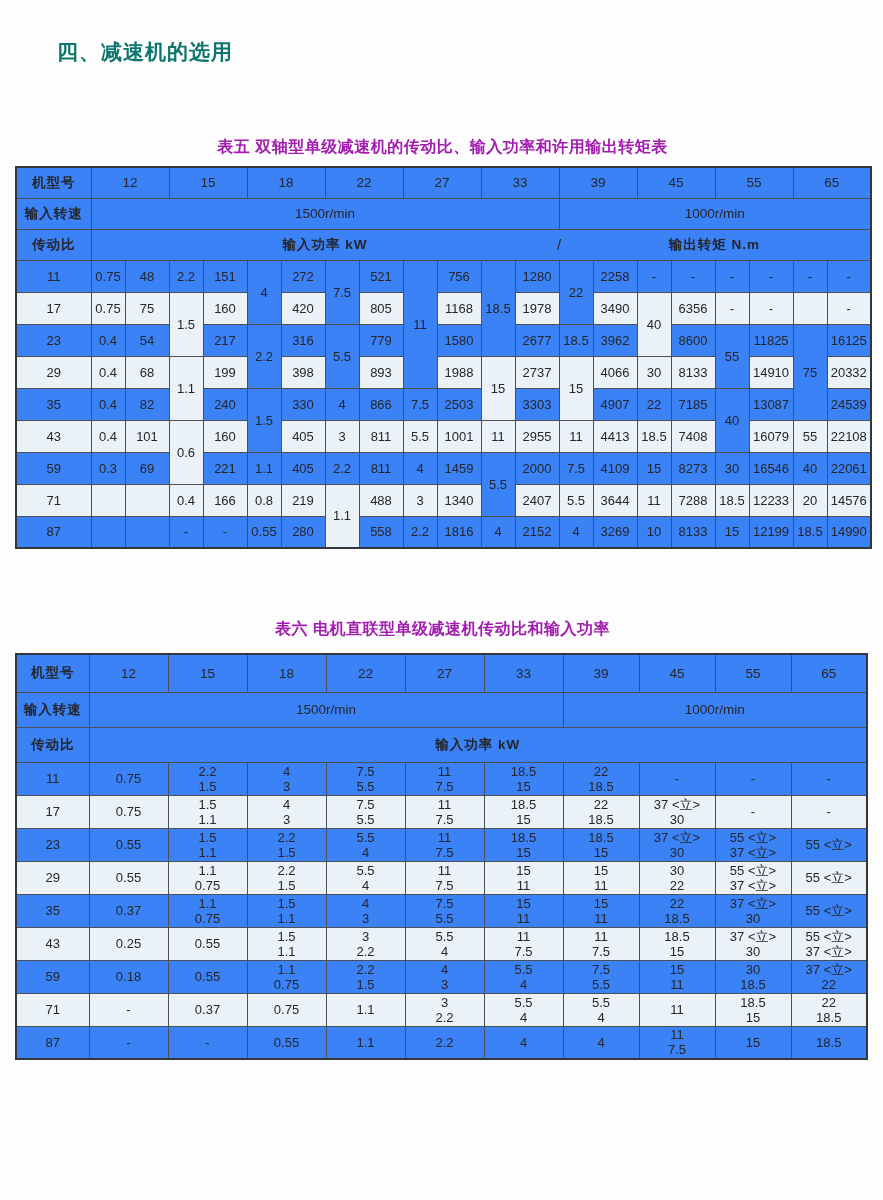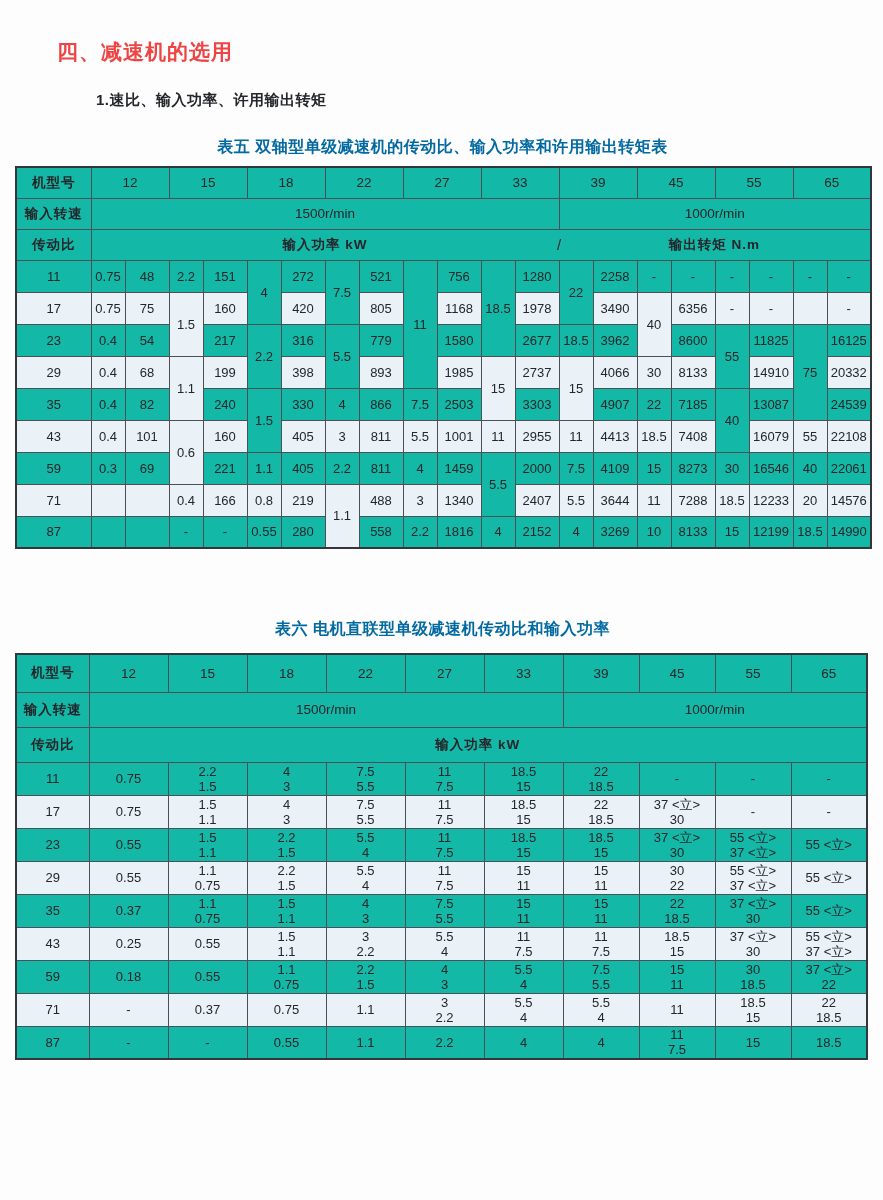--- a/index.html
+++ b/index.html
@@ -5,35 +5,35 @@
   html,body{margin:0;padding:0;}
   body{
     width:883px;height:1200px;
     background:#ffffff;
     font-family:"Liberation Sans","DejaVu Sans",sans-serif;
     color:#24262b;
   }
   .page{position:relative;width:883px;height:1200px;background:#fdfdfe;overflow:hidden;}
   .heading{
     position:absolute;left:57px;top:38px;
-    font-size:21px;font-weight:bold;letter-spacing:1px;color:#ef4444;
+    font-size:21px;font-weight:bold;letter-spacing:1px;color:#0f766e;
   }
   .subheading{
     position:absolute;left:96px;top:91px;
     font-size:15px;font-weight:bold;color:#24262b;letter-spacing:0.5px;
   }
   .tbl-title{
     position:absolute;left:15px;width:855px;text-align:center;
-    font-size:16px;font-weight:bold;color:#0369a1;letter-spacing:0.5px;
+    font-size:16px;font-weight:bold;color:#a21caf;letter-spacing:0.5px;
   }
   .t5-title{top:137px;}
   .t6-title{top:619px;text-align:center;}
   table{
     position:absolute;border-collapse:collapse;table-layout:fixed;
-    background:#14b8a6;
+    background:#3b82f6;
   }
   #table5{left:15px;top:166px;width:855px;border:2px solid #33373c;}
   #table6{left:15px;top:653px;width:851px;border:2px solid #33373c;}
   th,td{
     border:1px solid #4b5057;
     padding:0;margin:0;
     text-align:center;vertical-align:middle;
     font-size:13px;font-weight:normal;color:#24262b;
     overflow:hidden;white-space:nowrap;
   }
@@ -60,21 +60,20 @@
     display:flex;align-items:center;font-size:15px;
   }
   .lines{display:flex;flex-direction:column;justify-content:center;height:100%;}
   .lines div{line-height:15px;}
 </style>
 </head>
 <body>
 
 <div class="page">
   <div class="heading">四、减速机的选用</div>
-  <div class="subheading">1.速比、输入功率、许用输出转矩</div>
   <div class="tbl-title t5-title">表五  双轴型单级减速机的传动比、输入功率和许用输出转矩表</div>
   <table id="table5">
       <colgroup>
         <col style="width: 75px;">
         <col style="width: 34px;">
         <col style="width: 44px;">
         <col style="width: 34px;">
         <col style="width: 44px;">
         <col style="width: 34px;">
         <col style="width: 44px;">
@@ -185,21 +184,21 @@
           <td>16125</td>
         </tr>
         <tr>
           <th>29</th>
           <td>0.4</td>
           <td>68</td>
           <td rowspan="2">1.1</td>
           <td>199</td>
           <td>398</td>
           <td>893</td>
-          <td>1985</td>
+          <td>1988</td>
           <td rowspan="2">15</td>
           <td>2737</td>
           <td rowspan="2">15</td>
           <td>4066</td>
           <td>30</td>
           <td>8133</td>
           <td>14910</td>
           <td>20332</td>
         </tr>
         <tr>

